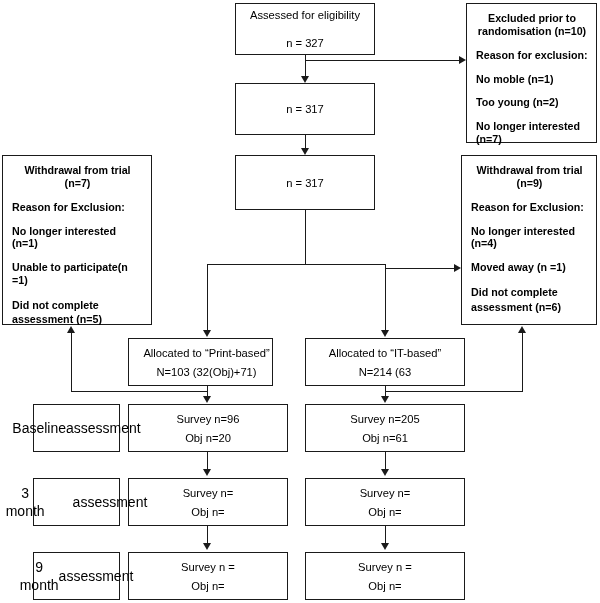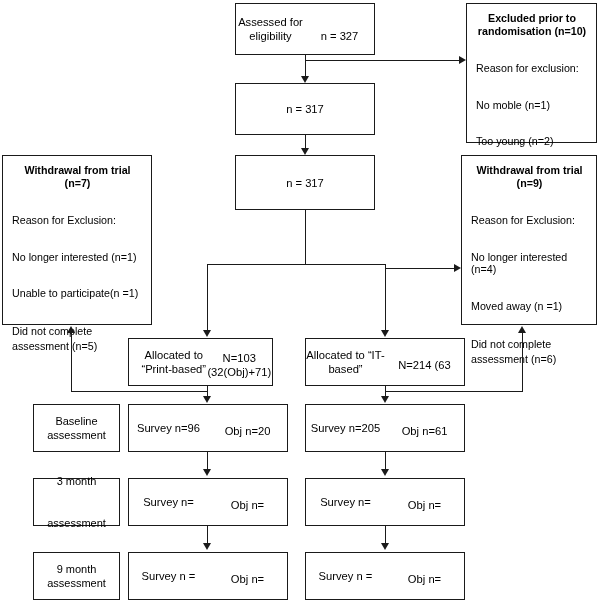--- a/index.html
+++ b/index.html
@@ -17,21 +17,21 @@
     height: 603px;
     background: #ffffff;
     overflow: hidden;
   }
   .box {
     position: absolute;
     box-sizing: border-box;
     border: 1.3px solid #1a1a1a;
     background: #ffffff;
     display: flex;
-    flex-direction: row;
+    flex-direction: column;
     justify-content: center;
     align-items: center;
     text-align: center;
     font-size: 11.2px;
     line-height: 1.25;
     color: #000000;
   }
   .box .ln {
     display: block;
     width: 100%;
@@ -52,36 +52,36 @@
     color: #000000;
   }
   .panel .title {
     font-weight: bold;
     text-align: center;
     display: block;
   }
   .panel .title .ln { display: block; }
   .panel .row {
     display: block;
-    margin-top: 24px;
+    margin-top: 11px;
+    font-weight: bold;
   }
   .panel .row.two-line { line-height: 1.35; }
   .panel .row .sub { display: block; }
 
   .label-box {
     position: absolute;
     box-sizing: border-box;
     border: 1.2px solid #1a1a1a;
     background: #ffffff;
     display: flex;
-    flex-direction: column;
     justify-content: center;
     align-items: center;
     text-align: center;
-    font-size: 11px;
+    font-size: 14px;
     line-height: 1.3;
   }
   .label-box .ln { display: block; }
 
   
   .vline {
     position: absolute;
     width: 0;
     border-left: 1.4px solid #1a1a1a;
   }

